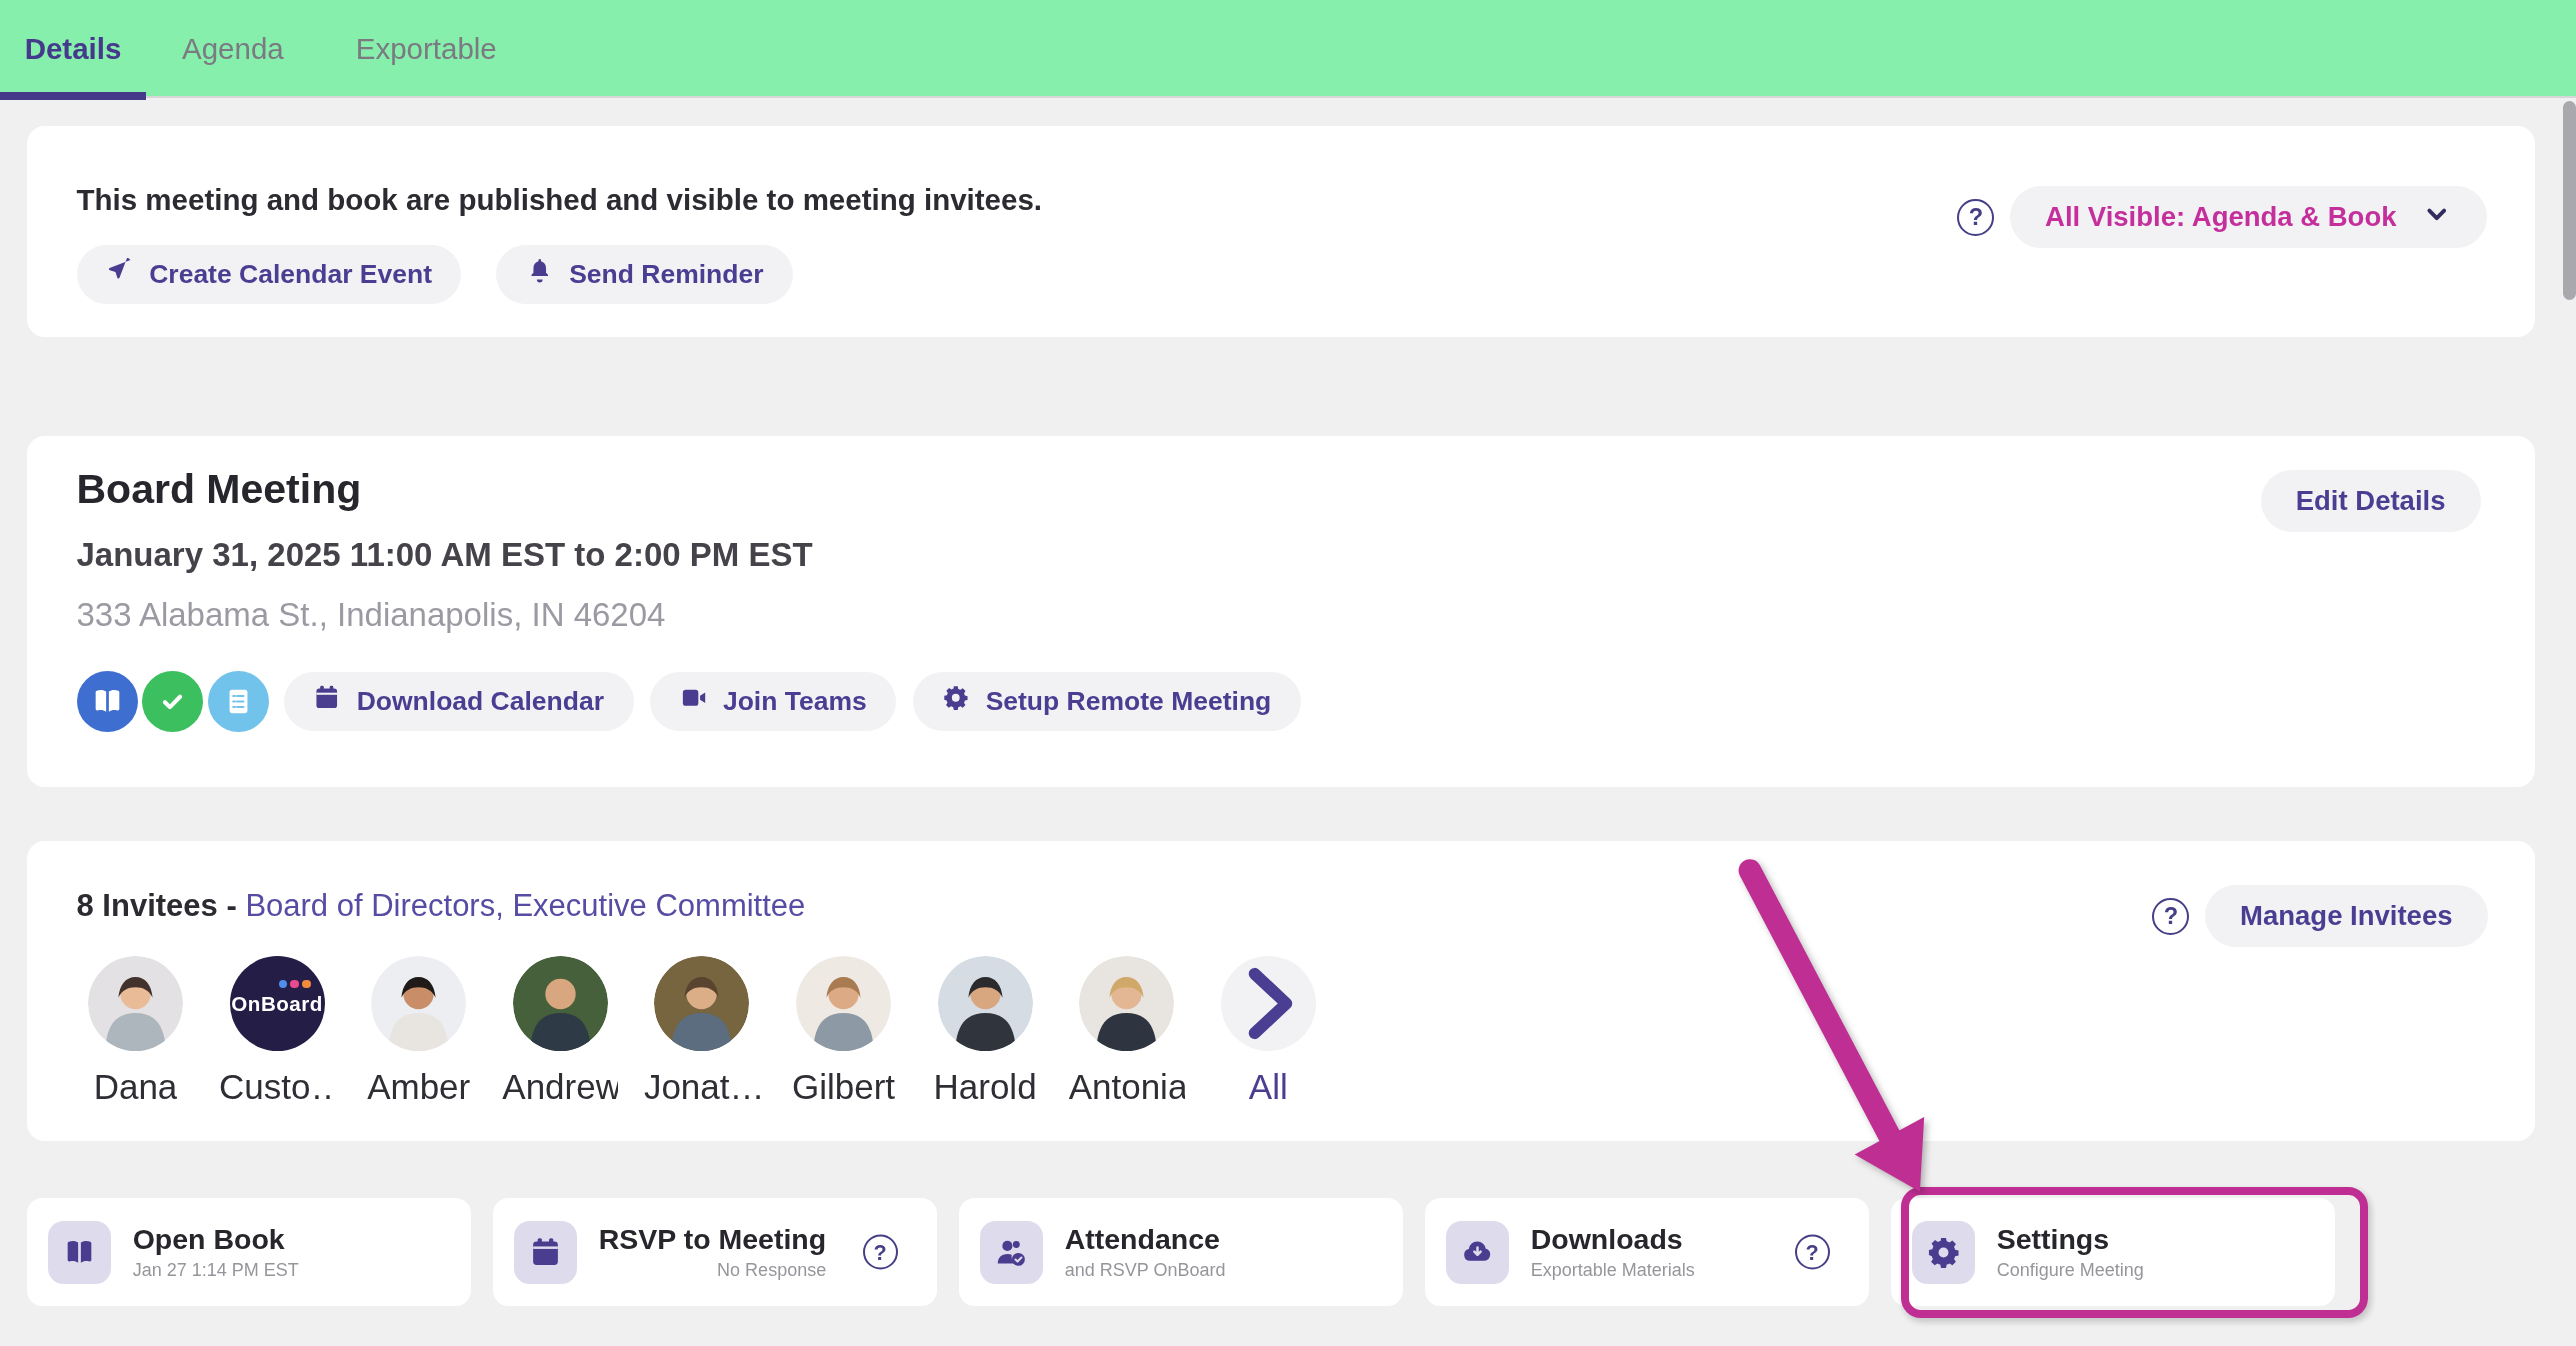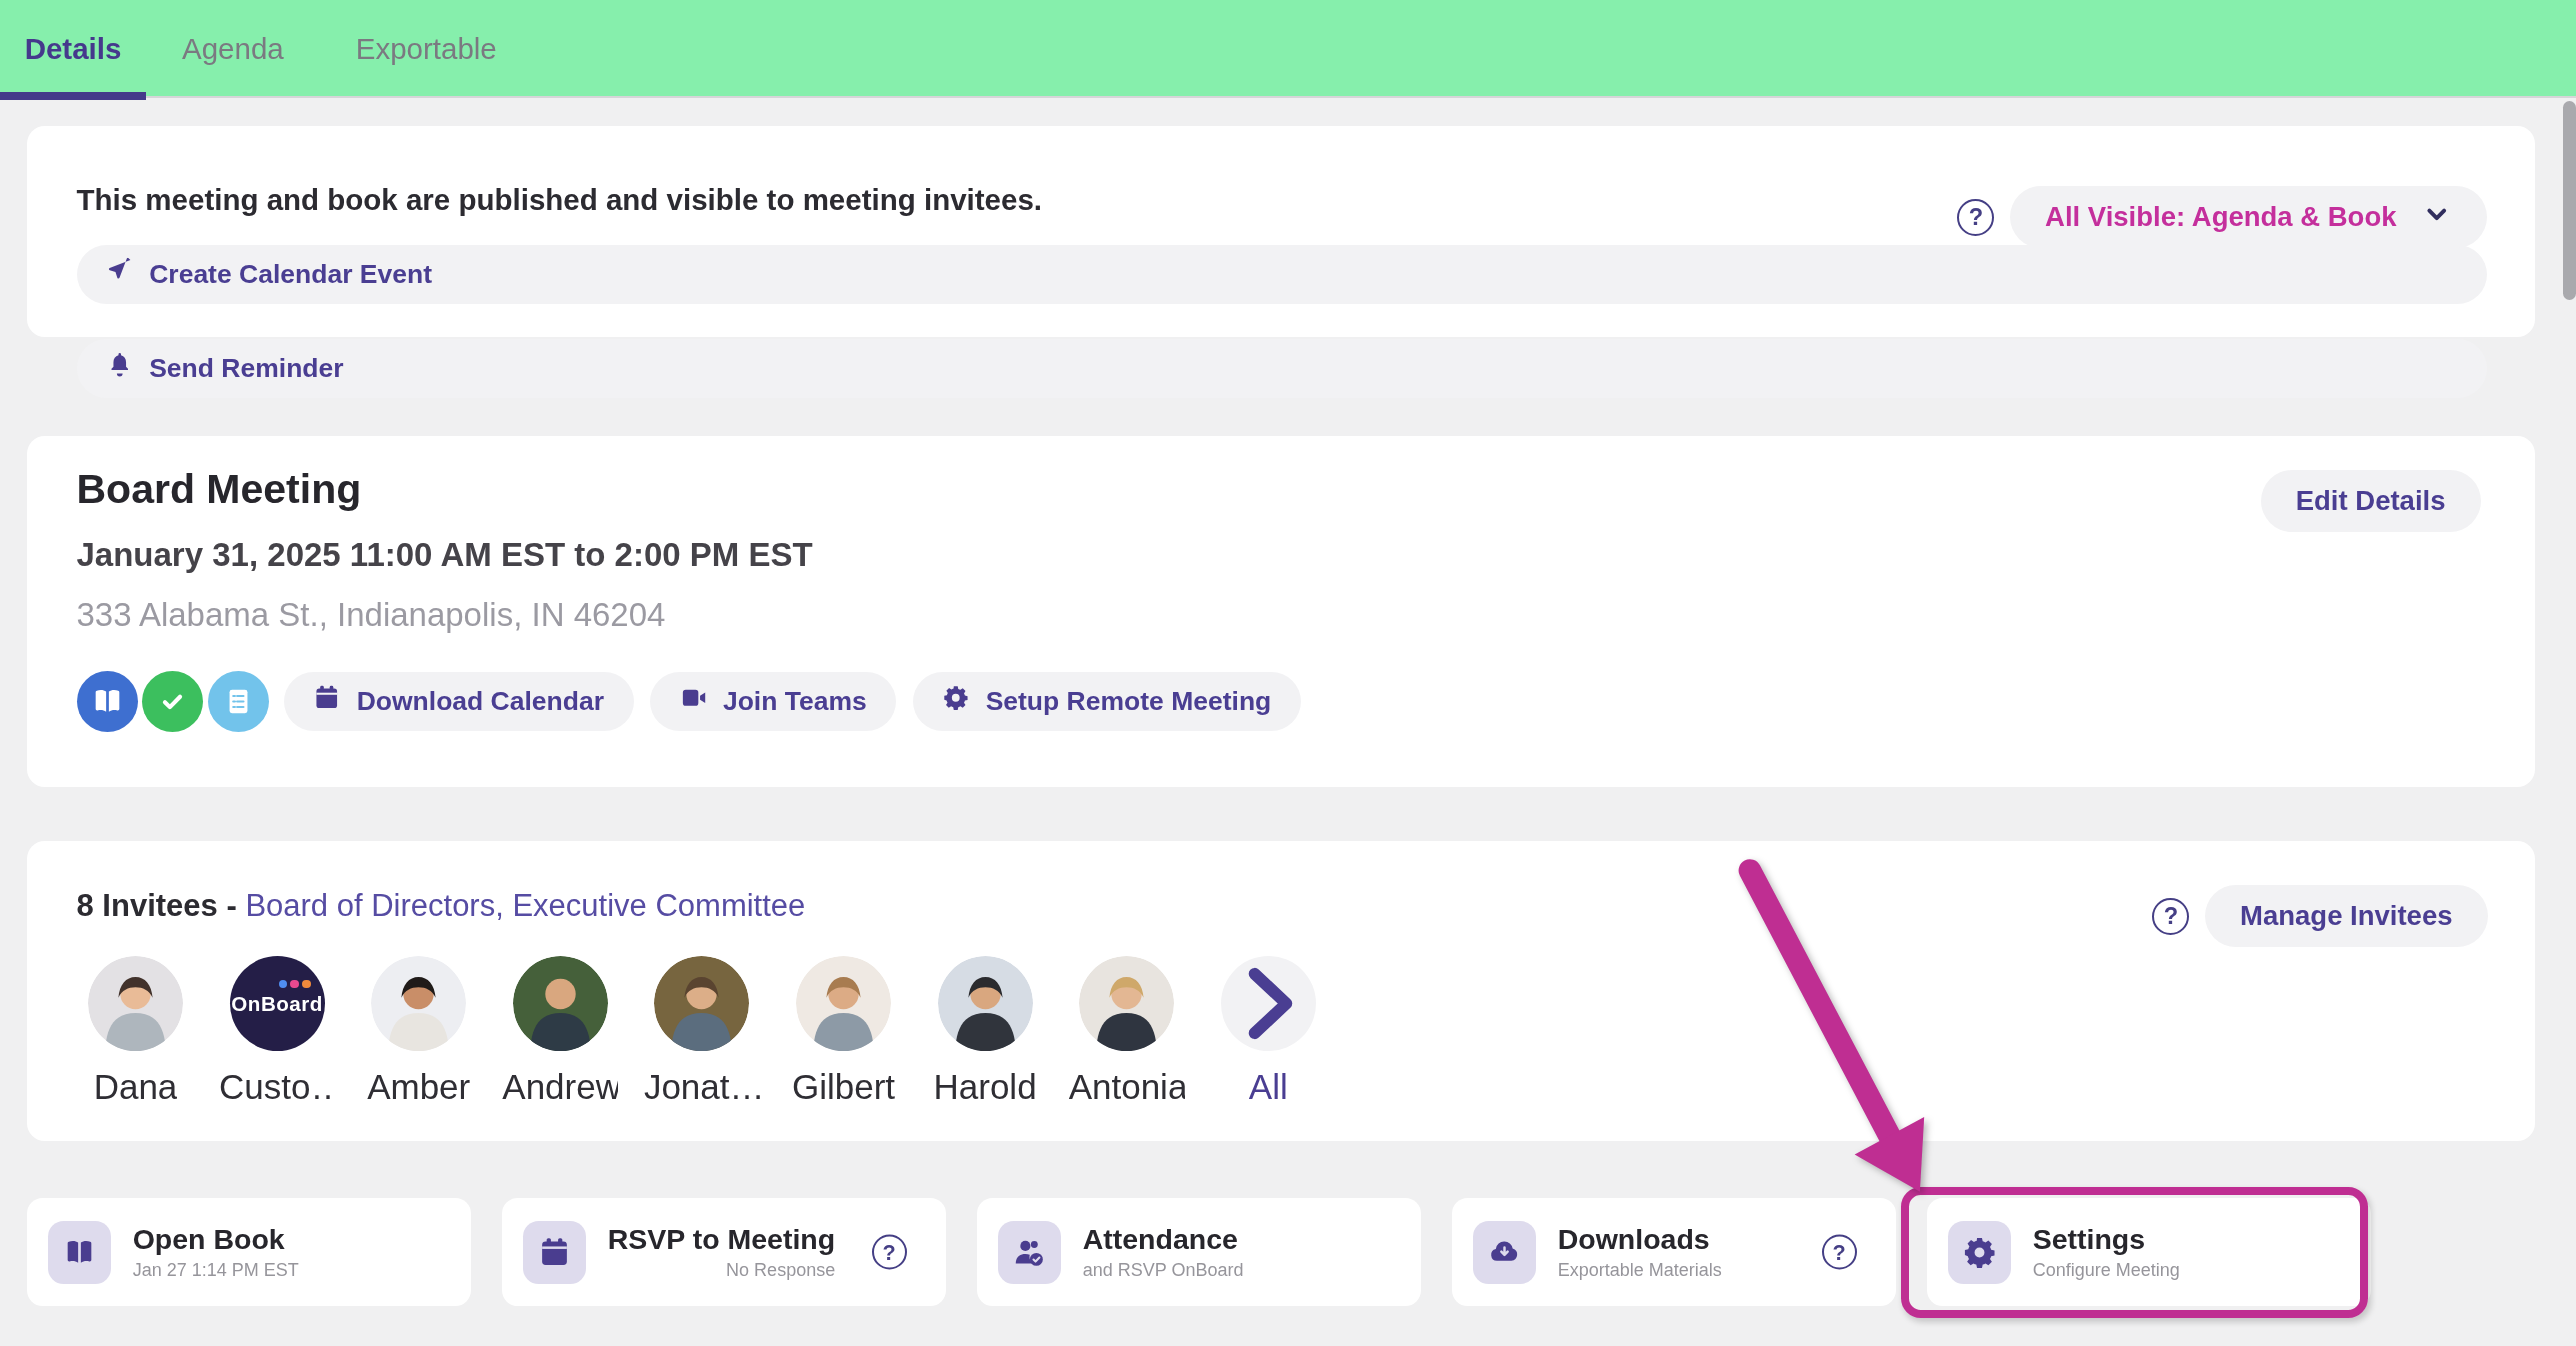--- a/index.html
+++ b/index.html
@@ -21,21 +21,21 @@
   
   .scroll-thumb { position:absolute; right:0; top:101px; width:12.8px; height:199px;
                   background:#a9a9ad; border-radius:6.9px; z-index:3; }
   
   .card { position:absolute; left:26.5px; width:2508px; background:#fff; border-radius:17.7px; }
   #banner-card   { top:126px; height:211px; padding:57px 48px 0 50px; }
   #meeting-card  { top:436px; height:351px; padding:29.5px 48px 0 50px; }
   #invitees-card { top:841px; height:300px; padding:47px 47px 0 50px; }
 
   .banner-title { font-size:29.5px; font-weight:700; color:#2c2b31; }
-  .btn-row { display:flex; gap:35px; margin-top:27.5px;flex-direction:column; }
+  .btn-row { display:flex; gap:35px; margin-top:27.5px; }
 
   .pill {
     display:inline-flex; align-items:center; gap:15.7px; background:#f2f2f4;
     border:none; border-radius:31px; height:59px; padding:0 29.5px;
     color:#4a3e92; font-size:26.5px; font-weight:700; cursor:pointer; white-space:nowrap;
   }
   .pill svg { flex:0 0 auto; }
   .pill-lg { height:62px; font-size:27.5px; padding:0 35px; }
 
   .right-group { position:absolute; display:flex; align-items:center; gap:15.7px; }
@@ -76,21 +76,21 @@
                  overflow:hidden; white-space:nowrap; }
   .logo-avatar { background:#241e47; display:flex; align-items:center; justify-content:center; }
   .logo-avatar .logo-text { color:#fff; font-size:20.6px; font-weight:700; letter-spacing:0.5px; }
   .logo-dots { position:absolute; top:23.6px; right:13.8px; display:flex; gap:2.9px; }
   .logo-dots i { width:8.8px; height:8.8px; border-radius:50%; display:block; }
   .dot-b { background:#4f8ef0; } .dot-p { background:#e8498f; } .dot-o { background:#f08a3c; }
   .all-avatar { background:#f2f2f4; display:flex; align-items:center; justify-content:center; }
   .all-name { color:#4a3e92; }
 
   
-  .qrow { position:absolute; left:26.5px; top:1198px; display:flex; gap:31px; }
+  .qrow { position:absolute; left:26.5px; top:1198px; display:flex; gap:22px; }
   .qcard { width:444px; height:108px; background:#fff; border-radius:15.7px;
            display:flex; align-items:center; padding:0 21.6px; gap:21.6px; position:relative; cursor:pointer; }
   .tile { width:63px; height:63px; border-radius:15.7px; background:#dedbed;
           display:flex; align-items:center; justify-content:center; flex:0 0 auto; }
   .qtext { display:flex; flex-direction:column; }
   .qtitle { font-size:28.5px; font-weight:700; color:#27262c; }
   .qsub   { font-size:18px; color:#96959b; margin-top:4.9px;text-align:right; }
   .qhelp  { position:absolute; right:39px; top:50%; transform:translateY(-50%);
             width:35px; height:35px; font-size:21.6px; }
 

